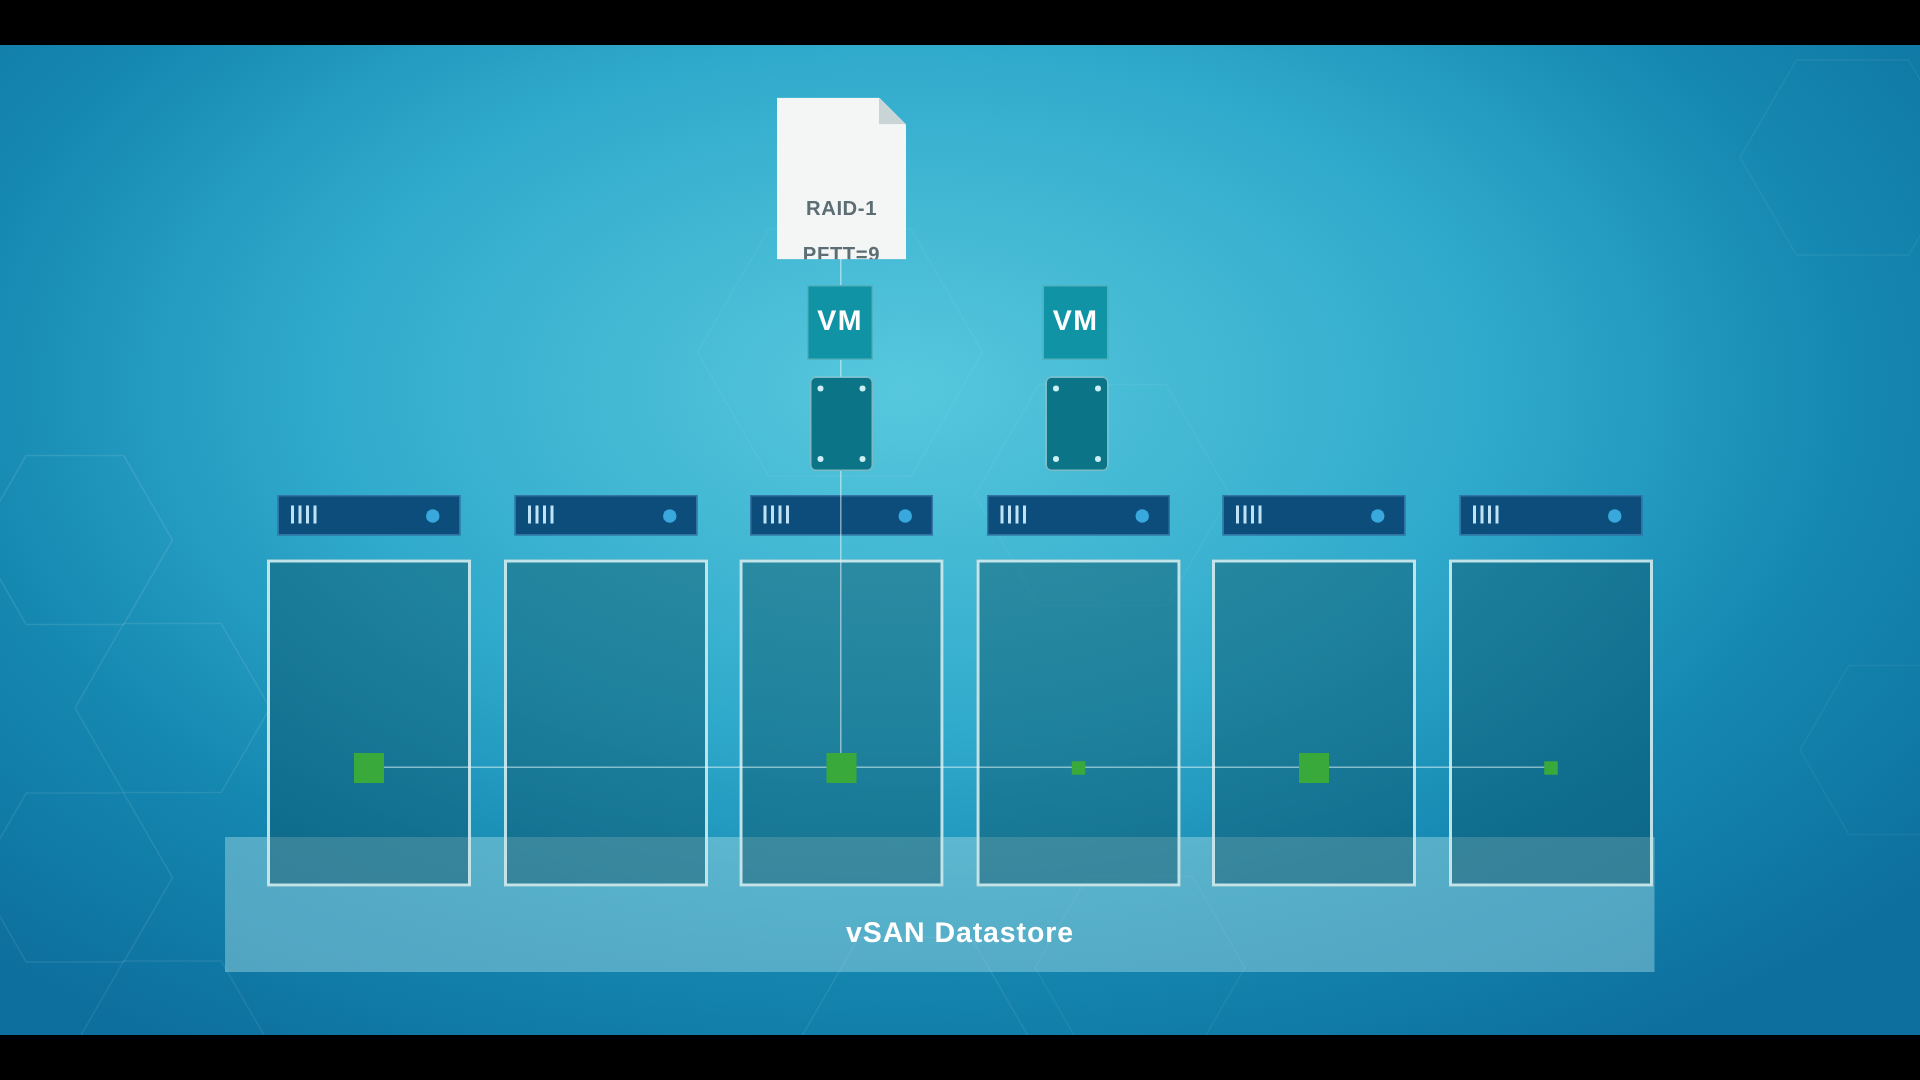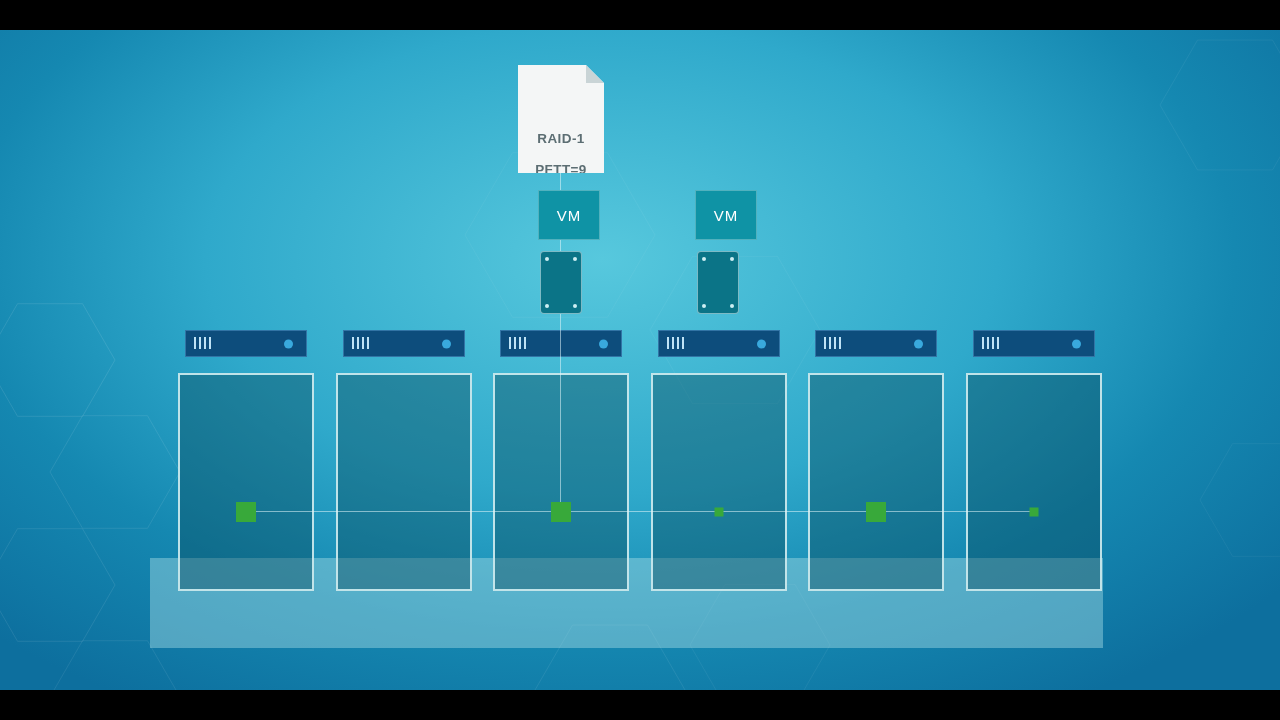--- a/index.html
+++ b/index.html
@@ -33,25 +33,25 @@
     position:absolute;left:0;right:0;top:30px;display:flex;flex-direction:column;
     align-items:center;gap:16px;margin-top:36px;
   }
   .doc-line{
     font-size:13.5px;font-weight:600;color:var(--document-text,#5c6e73);
     letter-spacing:.4px;
   }
 
   
   .vm{
-    position:absolute;top:190px;width:62px;height:50px;z-index:5;
+    position:absolute;top:190px;width:44px;height:50px;z-index:5;
     background:var(--vm-fill,#0f93a5);
     border:1px solid rgba(255,255,255,.28);box-sizing:border-box;
     display:flex;align-items:center;justify-content:center;
-    color:#fff;font-weight:normal;font-size:15px;letter-spacing:1px;
+    color:#fff;font-weight:bold;font-size:19px;letter-spacing:1px;
   }
   .vm1{left:538px;} .vm2{left:695px;}
 
   
   .vmdk{
     position:absolute;top:251px;width:42px;height:63px;z-index:5;
     background:var(--vmdk-fill,#0b7487);
     border:1px solid rgba(220,244,248,.55);border-radius:4px;box-sizing:border-box;
   }
   .vmdk1{left:540px;} .vmdk2{left:697px;}
@@ -116,20 +116,21 @@
       <use href="#hex" transform="translate(610,690) scale(75)" stroke-opacity="0.08"></use>
       <use href="#hex" transform="translate(760,645) scale(70)" stroke-opacity="0.06"></use>
       <use href="#hex" transform="translate(560,235) scale(95)" stroke-opacity="0.05"></use>
       <use href="#hex" transform="translate(735,330) scale(85)" stroke-opacity="0.05"></use>
       <use href="#hex" transform="translate(1235,105) scale(75)" stroke-opacity="0.06"></use>
       <use href="#hex" transform="translate(1265,500) scale(65)" stroke-opacity="0.05"></use>
     </g>
   </svg>
 
   <div class="datastore"></div>
+  <div class="ds-label">vSAN Datastore</div>
 
   <div class="v-line"></div>
   <div class="h-line"></div>
 
   <div class="host-rect hr1"></div>
   <div class="host-rect hr2"></div>
   <div class="host-rect hr3"></div>
   <div class="host-rect hr4"></div>
   <div class="host-rect hr5"></div>
   <div class="host-rect hr6"></div>

